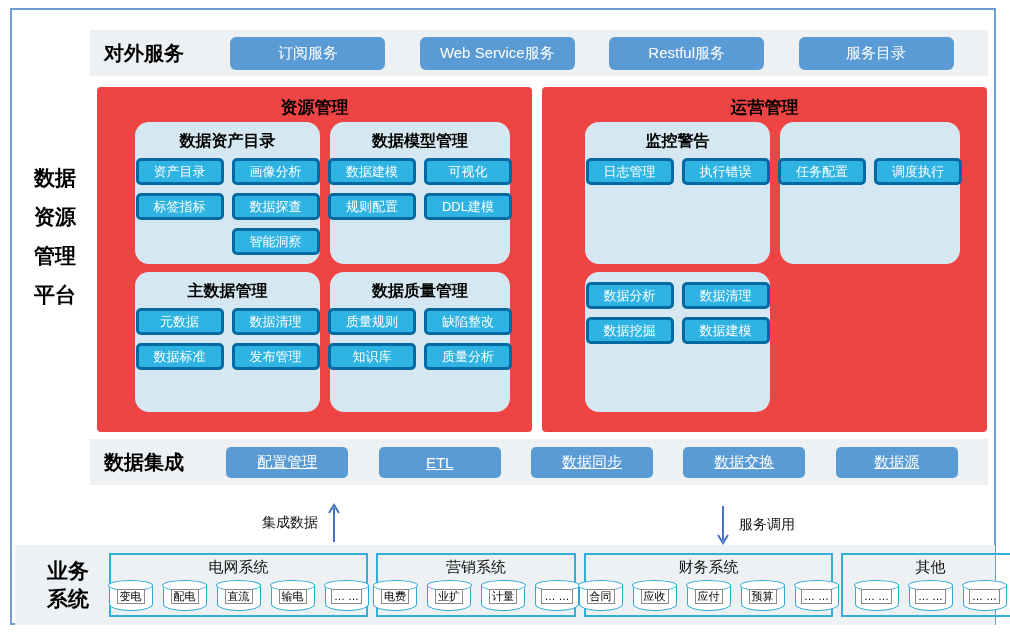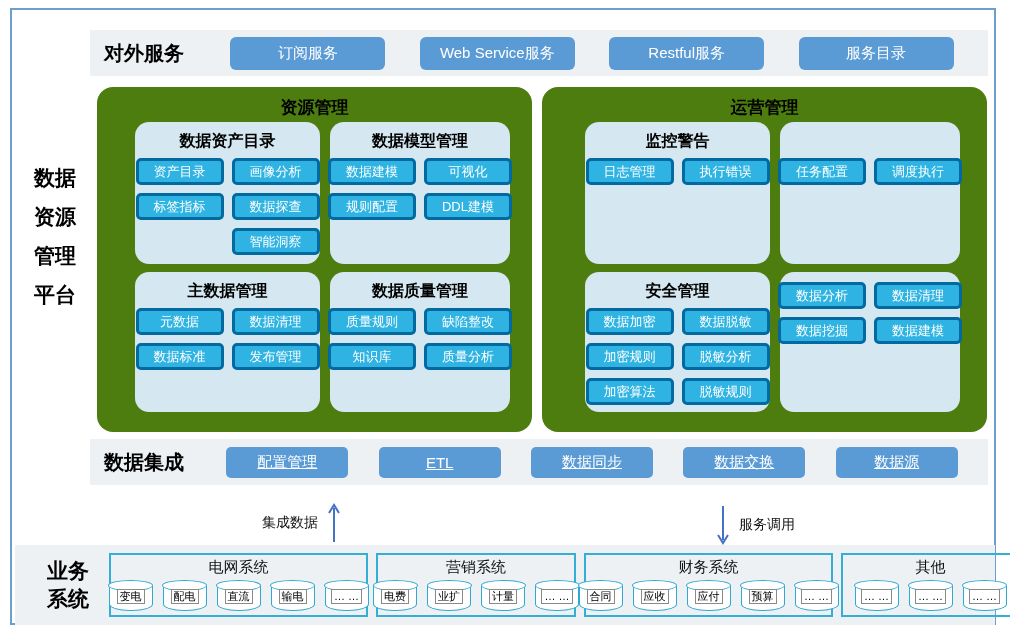--- a/index.html
+++ b/index.html
@@ -11,21 +11,21 @@
   .band{position:absolute;background:#edf1f3;display:flex;align-items:center;}
   .band-label{font-weight:bold;font-size:20px;padding-left:14px;width:92px;flex:none;}
   .spread{flex:1;display:flex;justify-content:space-evenly;align-items:center;}
   .pill{background:#5b9bd5;color:#fff;border-radius:6px;display:flex;align-items:center;justify-content:center;font-size:15px;}
   .pill.svc{width:155px;height:33px;}
   .pill.itg{width:122px;height:31px;border-radius:5px;text-decoration:underline;}
 
   .band-external{left:78px;top:20px;width:898px;height:46px;}
   .band-integration{left:78px;top:429px;width:898px;height:46px;}
 
-  .panel{position:absolute;background:#4d7c0f;border-radius:16px;}
+  .panel{position:absolute;background:#ef4444;border-radius:4px;}
   .panel-resource{left:85px;top:77px;width:435px;height:345px;}
   .panel-operation{left:530px;top:77px;width:445px;height:345px;}
   .panel-title{text-align:center;font-weight:bold;font-size:17px;margin-top:9px;height:24px;}
   .subgrid{display:grid;grid-template-columns:185px 180px;grid-template-rows:142px 140px;column-gap:10px;row-gap:8px;justify-content:center;margin-top:2px;padding-left:16px;}
   .subpanel{background:#d5e8f1;border-radius:14px;padding-top:6px;box-sizing:border-box;}
   .group-title{text-align:center;font-weight:bold;font-size:16px;height:26px;line-height:26px;}
   .btn-grid{display:grid;grid-template-columns:auto auto;gap:8px;justify-content:center;margin-top:4px;}
   .chip{min-width:88px;height:27px;padding:0 8px;background:#2fb3e2;border:3px solid #0369a1;border-radius:5px;color:#fff;font-size:13px;display:flex;align-items:center;justify-content:center;box-sizing:border-box;}
   .col2{grid-column:2;}
 
@@ -120,31 +120,20 @@
           </div>
         </div>
         <div class="subpanel">
           <div class="group-title"></div>
           <div class="btn-grid">
             <div class="chip">任务配置</div>
             <div class="chip">调度执行</div>
           </div>
         </div>
         <div class="subpanel">
-          <div class="group-title">安全管理</div>
-          <div class="btn-grid">
-            <div class="chip">数据加密</div>
-            <div class="chip">数据脱敏</div>
-            <div class="chip">加密规则</div>
-            <div class="chip">脱敏分析</div>
-            <div class="chip">加密算法</div>
-            <div class="chip">脱敏规则</div>
-          </div>
-        </div>
-        <div class="subpanel">
           <div class="btn-grid">
             <div class="chip">数据分析</div>
             <div class="chip">数据清理</div>
             <div class="chip">数据挖掘</div>
             <div class="chip">数据建模</div>
           </div>
         </div>
       </div>
     </div>
 

